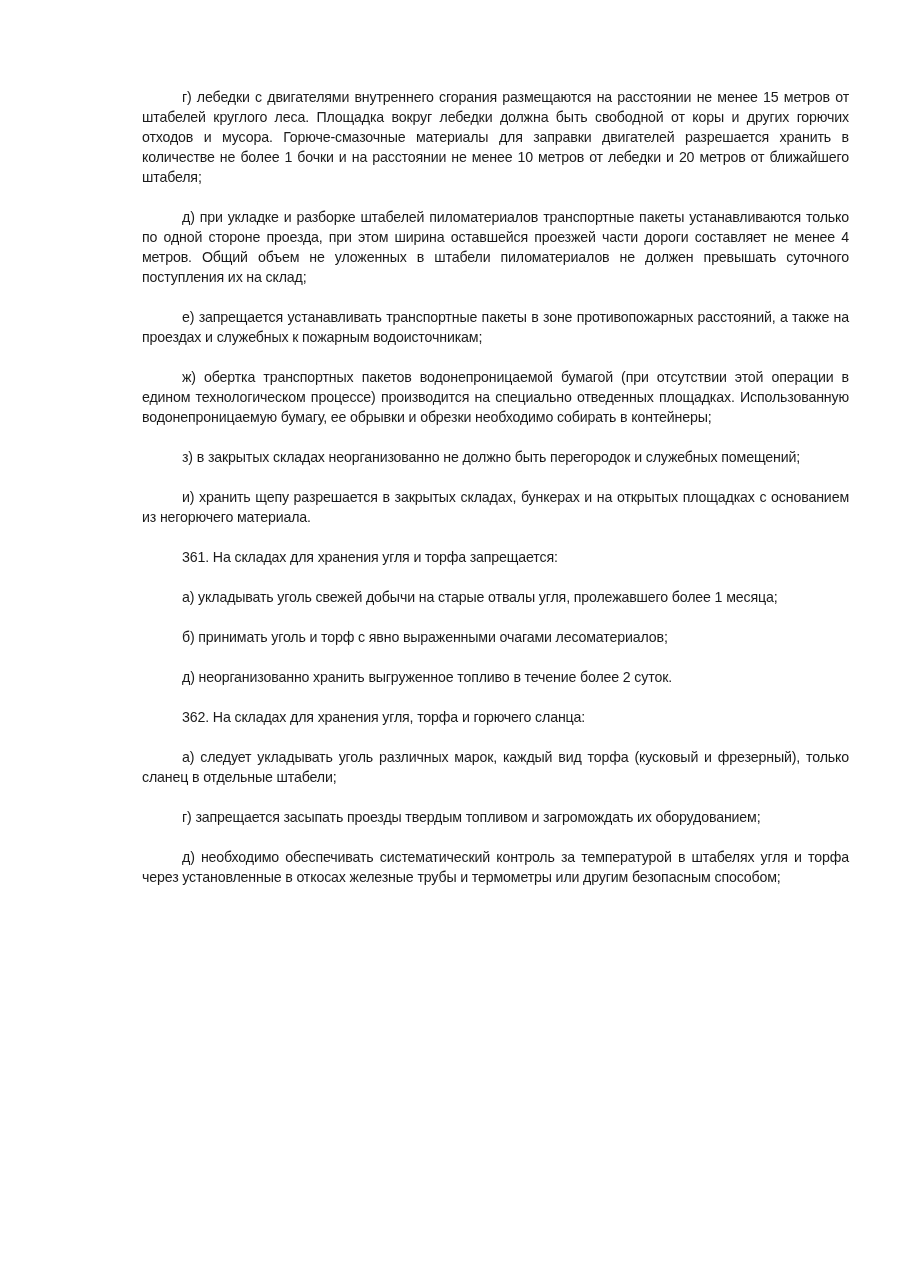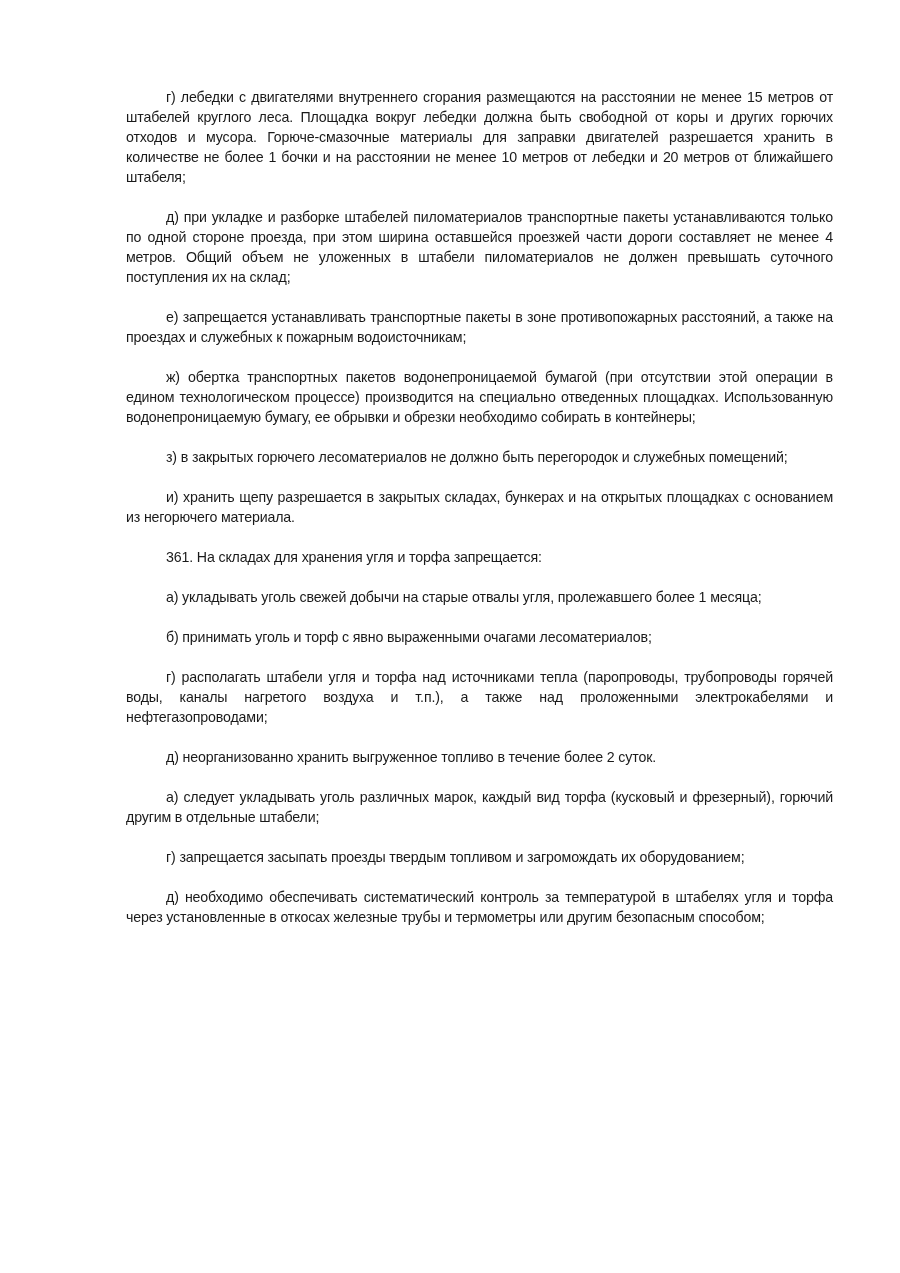--- a/index.html
+++ b/index.html
@@ -8,21 +8,21 @@
       background: #ffffff;
     }
     body {
       width: 900px;
       height: 1273px;
       position: relative;
       overflow: hidden;
     }
     .page {
       position: absolute;
-      left: 126px;
+      left: 142px;
       top: 87px;
       width: 707px;
       font-family: "Liberation Sans", "DejaVu Sans", sans-serif;
       font-size: 14.2px;
       line-height: 20px;
       color: #1a1a1a;
       letter-spacing: -0.15px;
     }
     .para {
       margin: 0 0 20px 0;
@@ -31,23 +31,23 @@
     }
   </style>
 </head>
 <body>
 
 <div class="page">
   <p class="para">г) лебедки с двигателями внутреннего сгорания размещаются на расстоянии не менее 15 метров от штабелей круглого леса. Площадка вокруг лебедки должна быть свободной от коры и других горючих отходов и мусора. Горюче-смазочные материалы для заправки двигателей разрешается хранить в количестве не более 1 бочки и на расстоянии не менее 10 метров от лебедки и 20 метров от ближайшего штабеля;</p>
   <p class="para">д) при укладке и разборке штабелей пиломатериалов транспортные пакеты устанавливаются только по одной стороне проезда, при этом ширина оставшейся проезжей части дороги составляет не менее 4 метров. Общий объем не уложенных в штабели пиломатериалов не должен превышать суточного поступления их на склад;</p>
   <p class="para">е) запрещается устанавливать транспортные пакеты в зоне противопожарных расстояний, а также на проездах и служебных к пожарным водоисточникам;</p>
   <p class="para">ж) обертка транспортных пакетов водонепроницаемой бумагой (при отсутствии этой операции в едином технологическом процессе) производится на специально отведенных площадках. Использованную водонепроницаемую бумагу, ее обрывки и обрезки необходимо собирать в контейнеры;</p>
-  <p class="para">з) в закрытых горючего лесоматериалов не должно быть перегородок и служебных помещений;</p>
+  <p class="para">з) в закрытых складах неорганизованно не должно быть перегородок и служебных помещений;</p>
   <p class="para">и) хранить щепу разрешается в закрытых складах, бункерах и на открытых площадках с основанием из негорючего материала.</p>
   <p class="para">361. На складах для хранения угля и торфа запрещается:</p>
   <p class="para">а) укладывать уголь свежей добычи на старые отвалы угля, пролежавшего более 1 месяца;</p>
   <p class="para">б) принимать уголь и торф с явно выраженными очагами лесоматериалов;</p>
-  <p class="para">г) располагать штабели угля и торфа над источниками тепла (паропроводы, трубопроводы горячей воды, каналы нагретого воздуха и т.п.), а также над проложенными электрокабелями и нефтегазопроводами;</p>
   <p class="para">д) неорганизованно хранить выгруженное топливо в течение более 2 суток.</p>
-  <p class="para">а) следует укладывать уголь различных марок, каждый вид торфа (кусковый и фрезерный), горючий другим в отдельные штабели;</p>
+  <p class="para">362. На складах для хранения угля, торфа и горючего сланца:</p>
+  <p class="para">а) следует укладывать уголь различных марок, каждый вид торфа (кусковый и фрезерный), только сланец в отдельные штабели;</p>
   <p class="para">г) запрещается засыпать проезды твердым топливом и загромождать их оборудованием;</p>
   <p class="para">д) необходимо обеспечивать систематический контроль за температурой в штабелях угля и торфа через установленные в откосах железные трубы и термометры или другим безопасным способом;</p>
 </div>
 
 </body></html>

